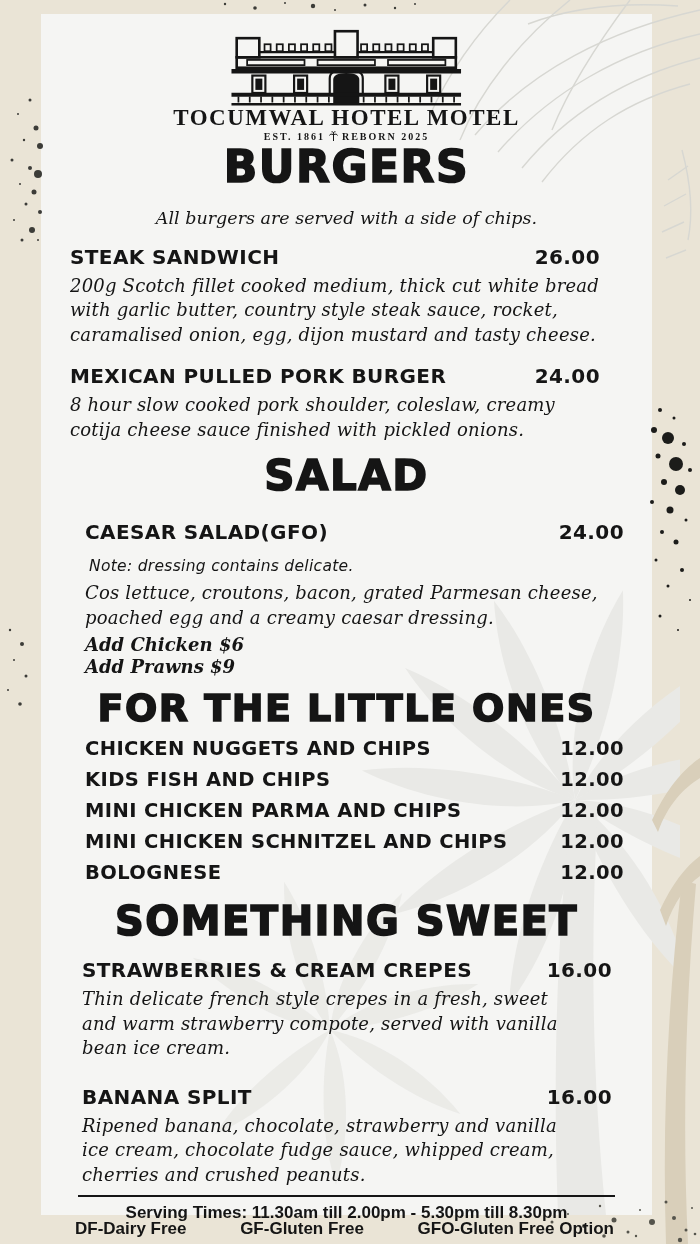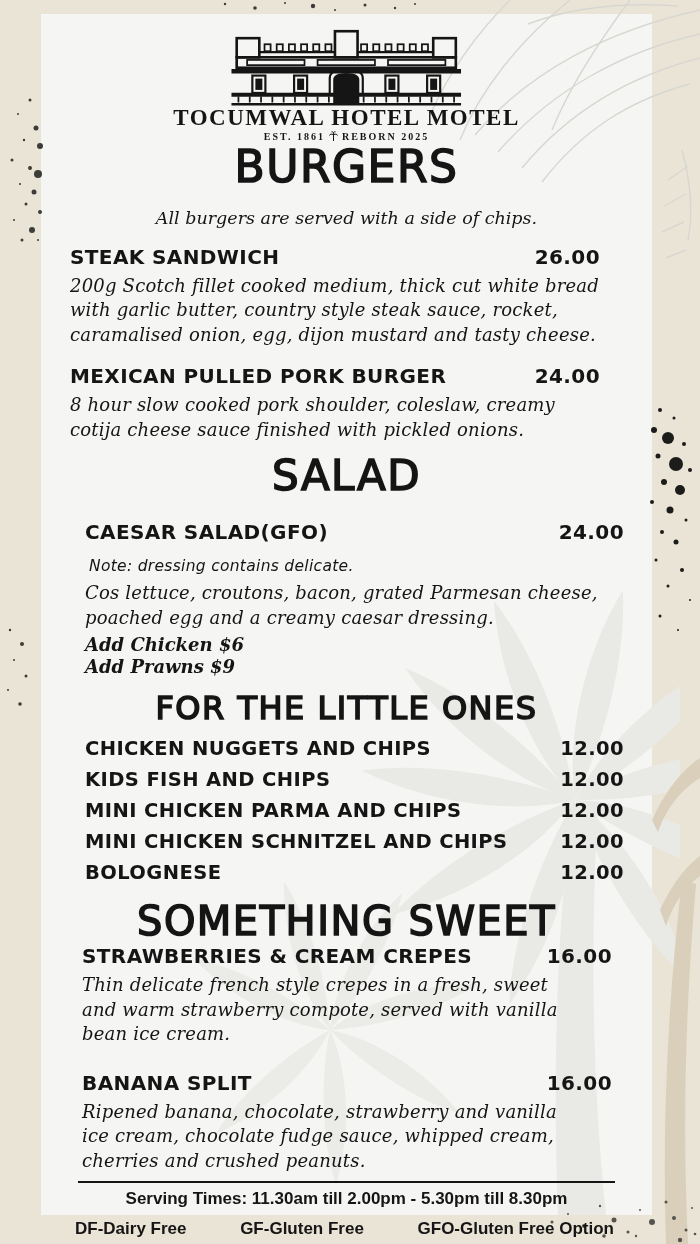--- a/index.html
+++ b/index.html
@@ -14,25 +14,25 @@
   .content { position:absolute; left:41px; top:14px; width:611px; height:1065px; z-index:2; padding-top:12px; }
 
   
   .logo-block { text-align:center; }
   .building { display:block; margin:0 auto; height:80px; }
   .logo-title { font-family:"Liberation Serif", serif; font-weight:bold; font-size:23px; line-height:24px; letter-spacing:1.5px; }
   .logo-est { display:flex; justify-content:center; align-items:center; gap:4px;
               font-family:"Liberation Serif", serif; font-size:10px; line-height:13px; letter-spacing:2px; font-weight:bold; }
 
   
-  .h { text-align:center; font-family:"DejaVu Sans", sans-serif; font-weight:normal; color:#151515;
+  .h { text-align:center; font-family:"DejaVu Sans", sans-serif; font-weight:bold; color:#151515;
        -webkit-text-stroke:1.6px #151515; letter-spacing:1.5px; line-height:0.95; }
   .h-burgers { font-size:44px; margin-top:3px; }
   .h-salad   { font-size:42px; margin-top:14px; }
-  .h-little  { font-size:32px; margin-top:8px; line-height:44px; }
+  .h-little  { font-size:38px; margin-top:8px; line-height:44px; }
   .h-sweet   { font-size:40px; margin-top:12px; line-height:46px; }
 
   .subtitle { margin-top:19px; text-align:center; font-family:"DejaVu Serif", serif; font-style:italic;
               font-size:17.5px; line-height:22px; }
 
   
   .row { display:flex; justify-content:space-between; align-items:baseline;
          font-weight:bold; font-size:20px; line-height:24px; letter-spacing:0.4px; }
   .row .price { font-size:20px; }
   .pad-a { margin-left:29px; margin-right:52px;gap:8px; }   
@@ -48,21 +48,21 @@
   .mt-row1 { margin-top:16px; } .mt-desc { margin-top:5px; }
   .mt-row2 { margin-top:17px; }
   .mt-caesar { margin-top:24px; }
   .mt-addon1 { margin-top:4px; }
 
   .kids-list { margin-top:6px; }
   .row-s { display:flex; justify-content:space-between; align-items:baseline;
            font-weight:bold; font-size:19.5px; line-height:26px; letter-spacing:0.4px; }
   .row-s + .row-s { margin-top:5px;align-items:center; }
 
-  .mt-crepes { margin-top:0; } .mt-banana { margin-top:24px; }
+  .mt-crepes { margin-top:14px; } .mt-banana { margin-top:24px; }
 
   .rule { margin:8px auto 0; width:537px; border-top:2px solid #151515; }
   .serving { margin-top:4px; text-align:center; font-family:"Liberation Sans", sans-serif;
              font-weight:bold; font-size:17px; line-height:24px; }
 
   .dietary { position:absolute; left:75px; right:86px; bottom:5px; z-index:2;
              display:flex; justify-content:space-between;
              font-family:"Liberation Sans", sans-serif; font-weight:bold; font-size:17px; }
 </style>
 </head>

